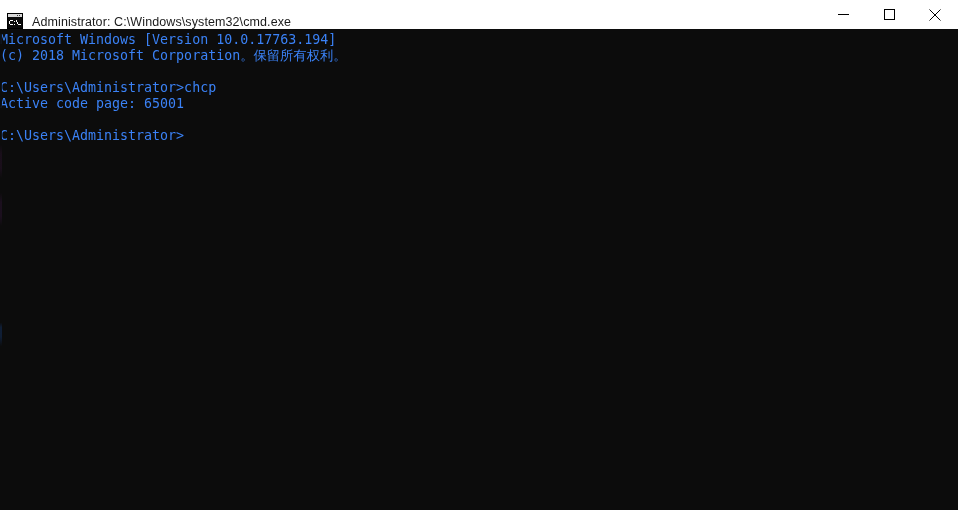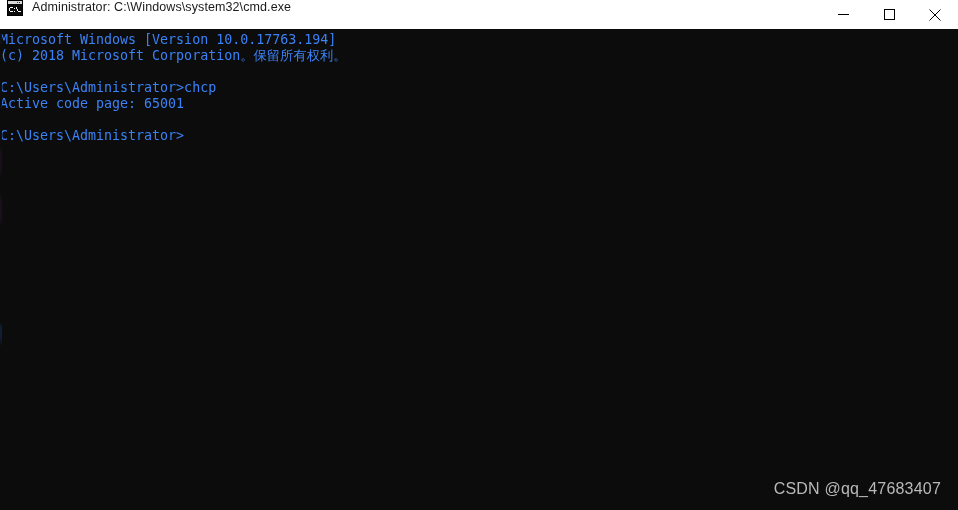--- a/index.html
+++ b/index.html
@@ -23,21 +23,21 @@
   }
 
   
   #titlebar {
     position: absolute;
     left: 0; top: 0;
     width: 958px;
     height: 29px;
     background: #ffffff;
     display: flex;
-    align-items: flex-start;
+    align-items: flex-end;
     box-sizing: border-box;
   }
 
   #app-icon {
     width: 16px;
     height: 16px;
     margin-left: 7px;
     margin-right: 9px;
     flex: 0 0 auto;
     display: block;
@@ -180,15 +180,14 @@
 (c) 2018 Microsoft Corporation。保留所有权利。
 
 C:\Users\Administrator&gt;chcp
 Active code page: 65001
 
 C:\Users\Administrator&gt;</pre>
   </div>
 
   <div id="edge-artifacts"></div>
 
-  <div id="watermark">CSDN @qq_47683407</div>
 
 </div>
 
 </body></html>

